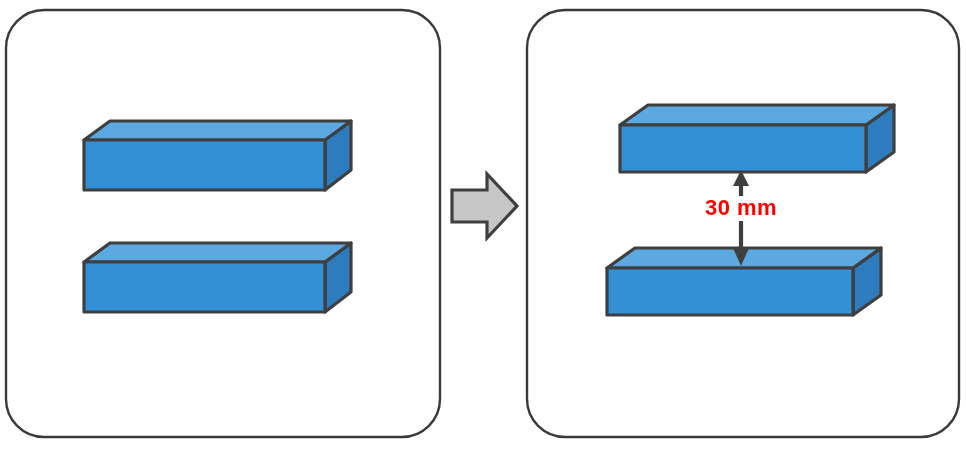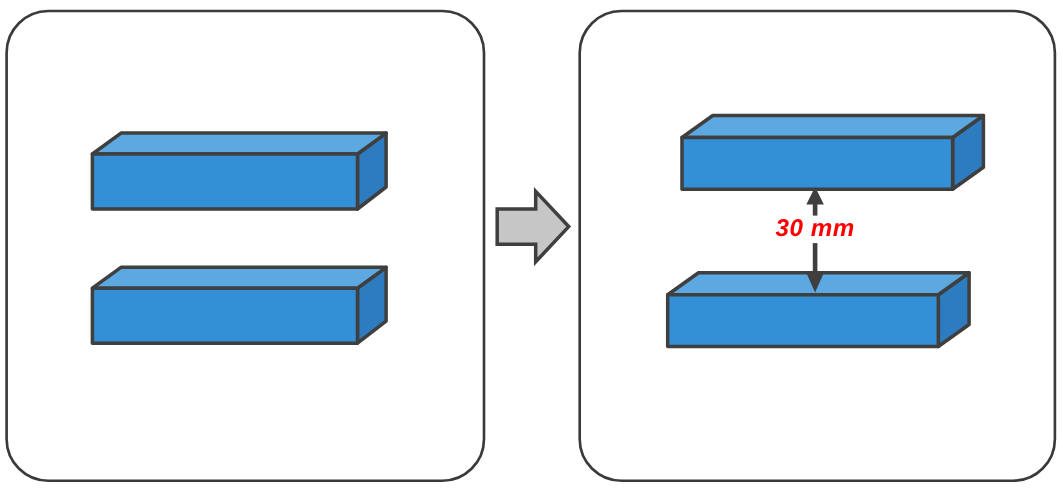--- a/index.html
+++ b/index.html
@@ -11,21 +11,20 @@
     width: 966px;
     height: 449px;
     font-family: "Liberation Sans", sans-serif;
     overflow: hidden;
   }
   #stage {
     position: relative;
     width: 907px;
     height: 449px;
     background: #ffffff;
-    font-style: italic;
   }
   #diagram-svg {
     position: absolute;
     left: 0;
     top: 0;
     display: block;
   }
   .panel-outline {
     fill: #ffffff;
     stroke: #3a3a3a;

